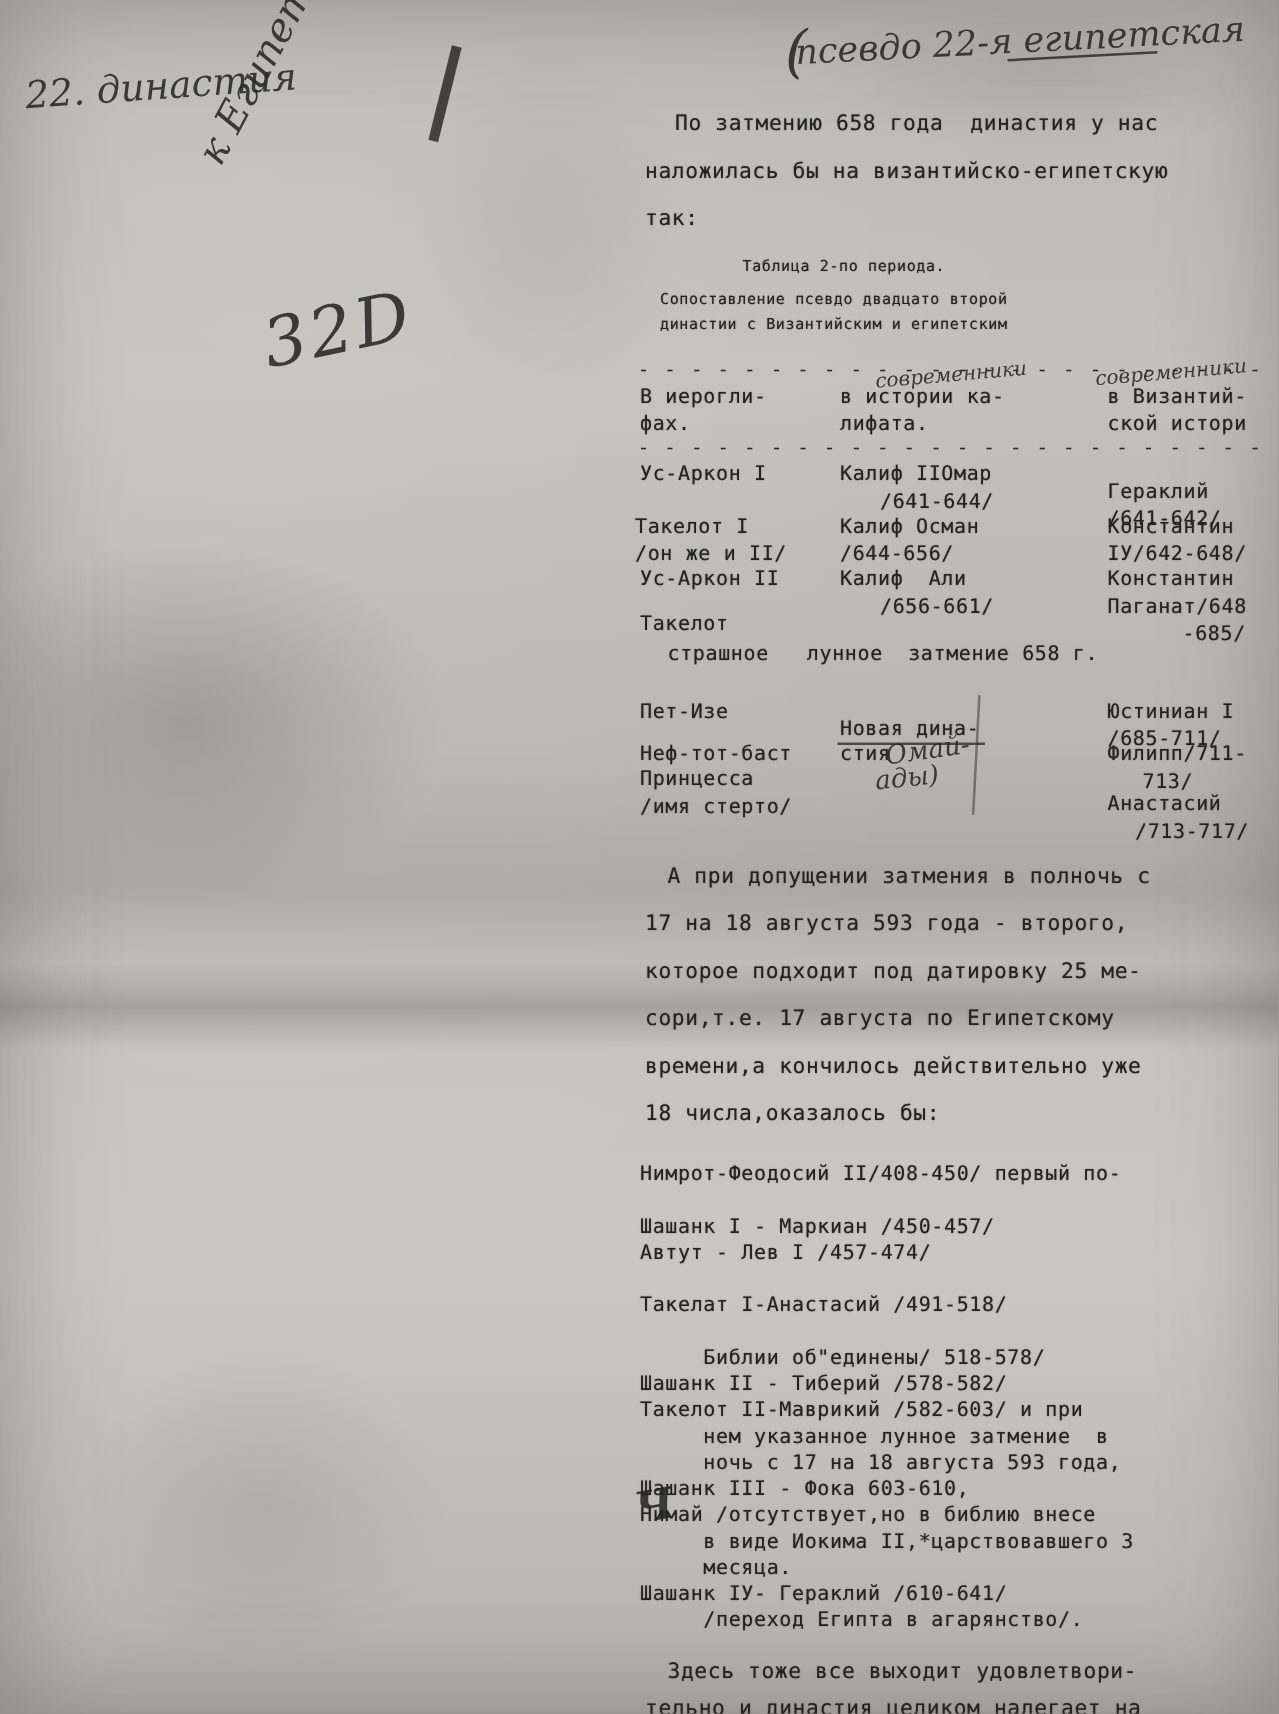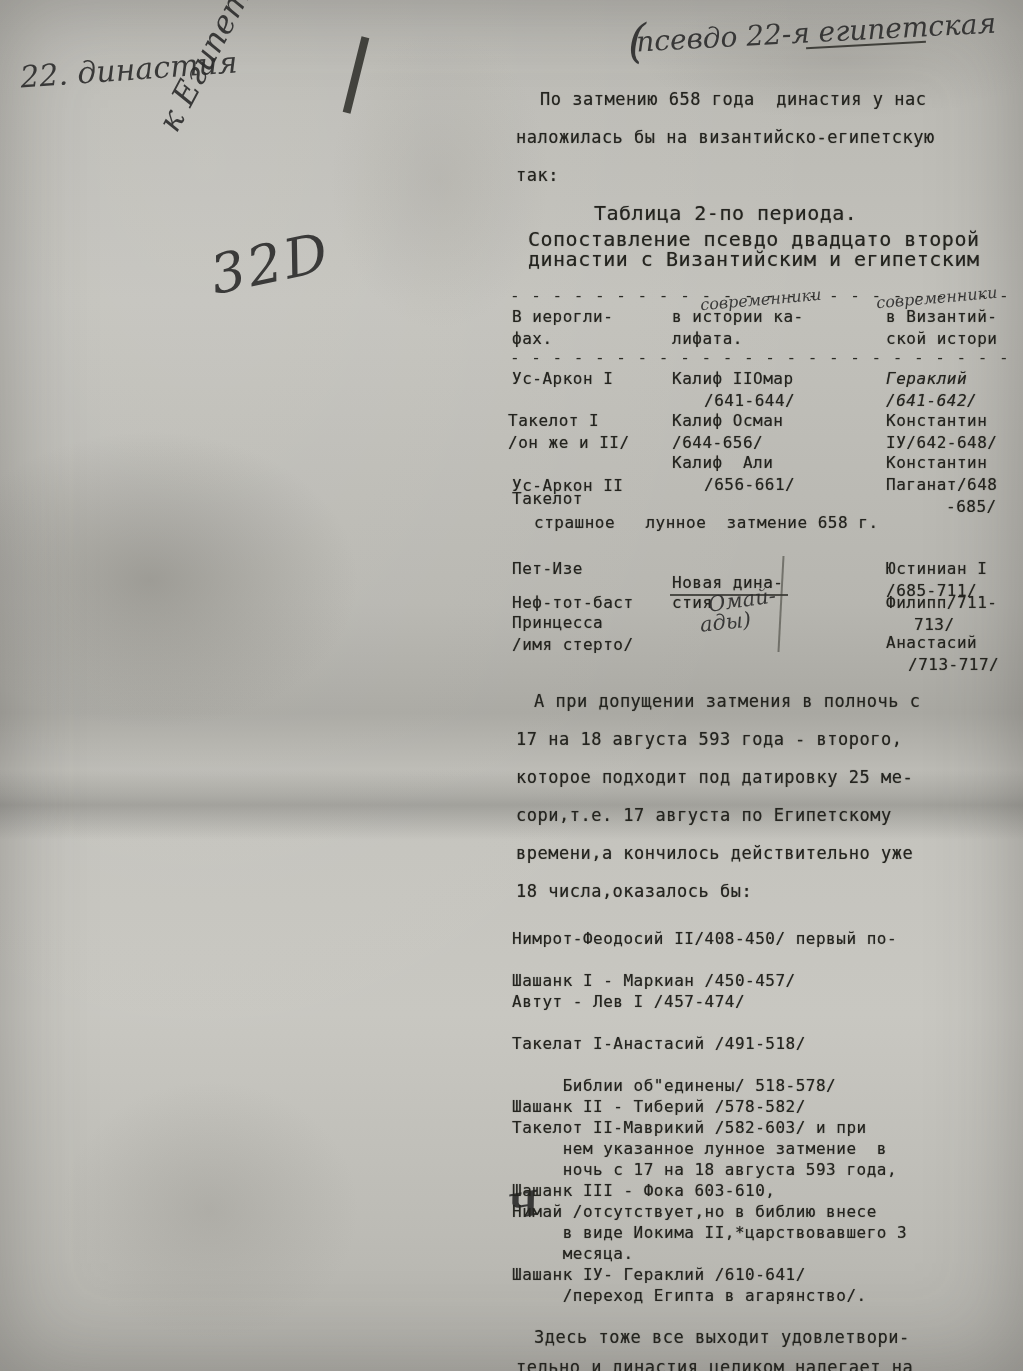--- a/index.html
+++ b/index.html
@@ -38,21 +38,21 @@
   
   .typed {
     position: absolute;
     white-space: pre;
     font-family: "DejaVu Sans Mono", monospace;
     color: #24241f;
     text-shadow: 0 0 1px rgba(40,40,35,0.6);
     letter-spacing: 0.5px;
   }
   .t-main { font-size: 17px; line-height: 38px; }
-  .t-mid  { font-size: 20px; line-height: 26px; }
+  .t-mid  { font-size: 12px; line-height: 26px; }
   .t-tab  { font-size: 16px; line-height: 22px; }
   .t-list { font-size: 16px; line-height: 21px; }
 
   .dashline {
     position: absolute;
     font-family: "DejaVu Sans Mono", monospace;
     font-size: 16px;
     color: #2a2a24;
     white-space: pre;
     letter-spacing: 1px;
@@ -130,27 +130,27 @@
 
   <div class="hand" style="left:700px; top:290px; font-size:16px; transform:rotate(-5deg);">современники</div>
   <div class="hand" style="left:876px; top:288px; font-size:16px; transform:rotate(-5deg);">современники</div>
 
   <div class="typed t-tab" style="left:512px; top:306px;"><span>В иерогли-</span><br><span>фах.</span></div>
   <div class="typed t-tab" style="left:672px; top:306px;"><span>в истории ка-</span><br><span>лифата.</span></div>
   <div class="typed t-tab" style="left:886px; top:306px;"><span>в Византий-</span><br><span>ской истори</span></div>
 
   <div class="typed t-tab" style="left:512px; top:368px;"><span>Ус-Аркон I</span></div>
   <div class="typed t-tab" style="left:672px; top:368px;"><span>Калиф IIOмар</span><br><span style="margin-left:32px; display:inline-block;">/641-644/</span></div>
-  <div class="typed t-tab" style="left:886px; top:368px;font-style:italic;"><span>Гераклий</span><br><span>/641-642/</span></div>
+  <div class="typed t-tab" style="left:886px; top:382px;"><span>Гераклий</span><br><span>/641-642/</span></div>
 
   <div class="typed t-tab" style="left:508px; top:410px;"><span>Такелот I</span><br><span>/он же и II/</span></div>
   <div class="typed t-tab" style="left:672px; top:410px;"><span>Калиф Осман</span><br><span>/644-656/</span></div>
   <div class="typed t-tab" style="left:886px; top:410px;"><span>Константин</span><br><span>IУ/642-648/</span></div>
 
-  <div class="typed t-tab" style="left:512px; top:452px;margin-top:23px;"><span>Ус-Аркон II</span></div>
+  <div class="typed t-tab" style="left:512px; top:452px;"><span>Ус-Аркон II</span></div>
   <div class="typed t-tab" style="left:672px; top:452px;"><span>Калиф  Али</span><br><span style="margin-left:32px; display:inline-block;">/656-661/</span></div>
   <div class="typed t-tab" style="left:886px; top:452px;"><span>Константин</span><br><span>Паганат/648</span><br><span style="margin-left:60px; display:inline-block;">-685/</span></div>
 
   <div class="typed t-tab" style="left:512px; top:488px;"><span>Такелот</span></div>
 
   <div class="typed t-tab" style="left:534px; top:512px;">страшное   лунное  затмение 658 г.</div>
 
   <div class="typed t-tab" style="left:512px; top:558px;"><span>Пет-Изе</span></div>
   <div class="typed t-tab" style="left:672px; top:572px;">Новая дина-</div>
   <div class="underline-hand" style="left:670px; top:594px; width:118px;"></div>

